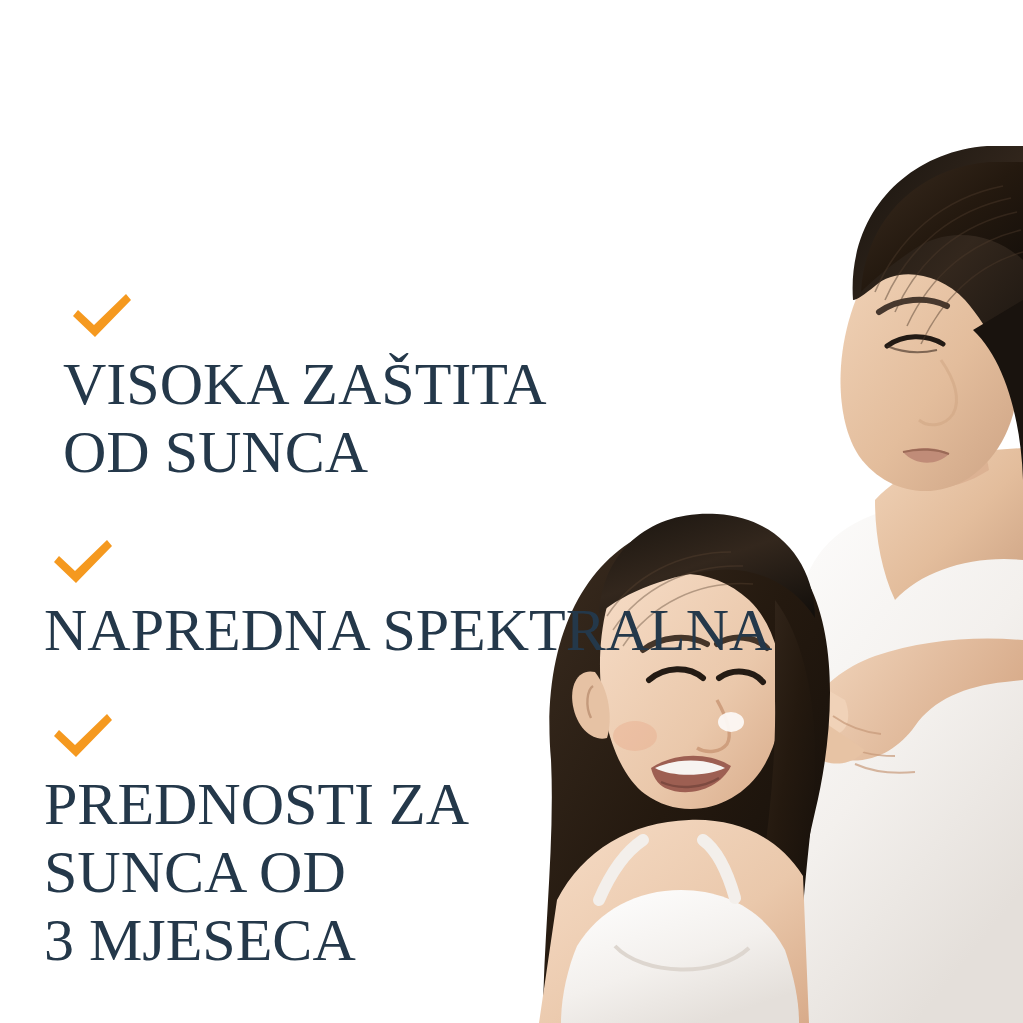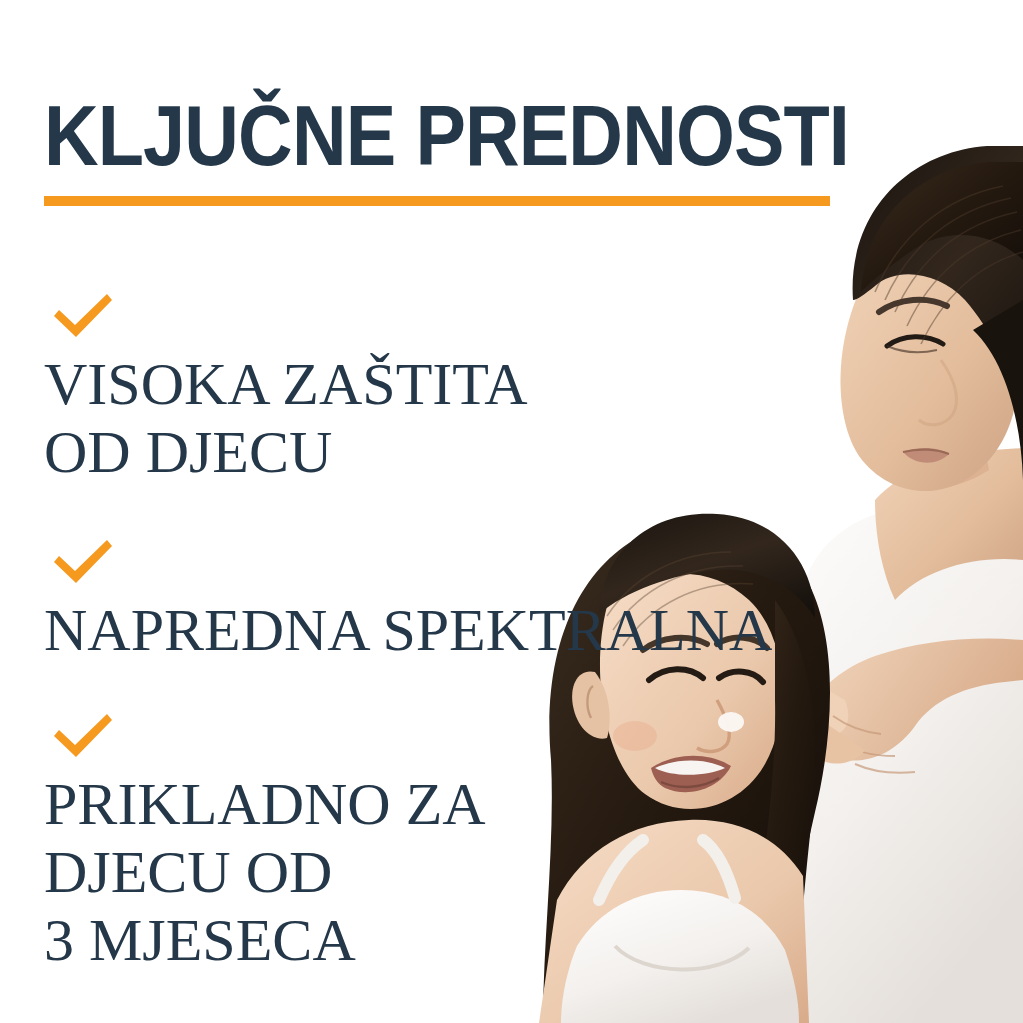--- a/index.html
+++ b/index.html
@@ -78,21 +78,21 @@
     margin-left: 90px;
     color: #24384a;
     font-size: 60px;
     line-height: 68px;
     font-weight: normal;
     letter-spacing: 0px;
   }
   .bullet-line { display: block; white-space: nowrap; }
 
   
-  .bullet-1 { margin-bottom: 42px; }
+  .bullet-1 { margin-bottom: 42px; margin-left: 19px; }
   .bullet-2 { }
   .bullet-3 { margin-bottom: 0; }
 </style>
 </head>
 <body>
 
 <div id="poster">
 
   <div class="photo">
     <svg viewBox="0 0 520 1023" xmlns="http://www.w3.org/2000/svg" aria-hidden="true">
@@ -225,36 +225,32 @@
 
       <path d="M96 900 C108 872 122 852 140 840" fill="none" stroke="#f3efeb" stroke-width="12" stroke-linecap="round"></path>
       <path d="M232 898 C224 870 214 850 200 840" fill="none" stroke="#f3efeb" stroke-width="12" stroke-linecap="round"></path>
 
       <path d="M112 946 C140 976 214 978 246 948" fill="none" stroke="#ddd6cf" stroke-width="4"></path>
 
       <rect x="0" y="0" width="160" height="1023" fill="url(#fadeLeft)"></rect>
     </svg>
   </div>
 
-  <div class="header">
-    <div class="header-title">KLJUČNE PREDNOSTI</div>
-    <div class="header-rule"></div>
-  </div>
 
   <div class="bullets">
 
     <div class="bullet bullet-1">
       <span class="check-icon">
         <svg viewBox="0 0 62 48" xmlns="http://www.w3.org/2000/svg" aria-hidden="true">
           <path d="M2 24 L7 18 L23 33 L55 2 L60 8 L24 45 Z" fill="#f5991f"></path>
         </svg>
       </span>
       <span class="bullet-text">
         <span class="bullet-line">VISOKA ZAŠTITA</span>
-        <span class="bullet-line">OD DJECU</span>
+        <span class="bullet-line">OD SUNCA</span>
       </span>
     </div>
 
     <div class="bullet bullet-2">
       <span class="check-icon">
         <svg viewBox="0 0 62 48" xmlns="http://www.w3.org/2000/svg" aria-hidden="true">
           <path d="M2 24 L7 18 L23 33 L55 2 L60 8 L24 45 Z" fill="#f5991f"></path>
         </svg>
       </span>
       <span class="bullet-text">
@@ -262,21 +258,21 @@
       </span>
     </div>
 
     <div class="bullet bullet-3">
       <span class="check-icon">
         <svg viewBox="0 0 62 48" xmlns="http://www.w3.org/2000/svg" aria-hidden="true">
           <path d="M2 24 L7 18 L23 33 L55 2 L60 8 L24 45 Z" fill="#f5991f"></path>
         </svg>
       </span>
       <span class="bullet-text">
-        <span class="bullet-line">PRIKLADNO ZA</span>
-        <span class="bullet-line">DJECU OD</span>
+        <span class="bullet-line">PREDNOSTI ZA</span>
+        <span class="bullet-line">SUNCA OD</span>
         <span class="bullet-line">3 MJESECA</span>
         
       </span>
     </div>
 
   </div>
 </div>
 
 </body></html>

